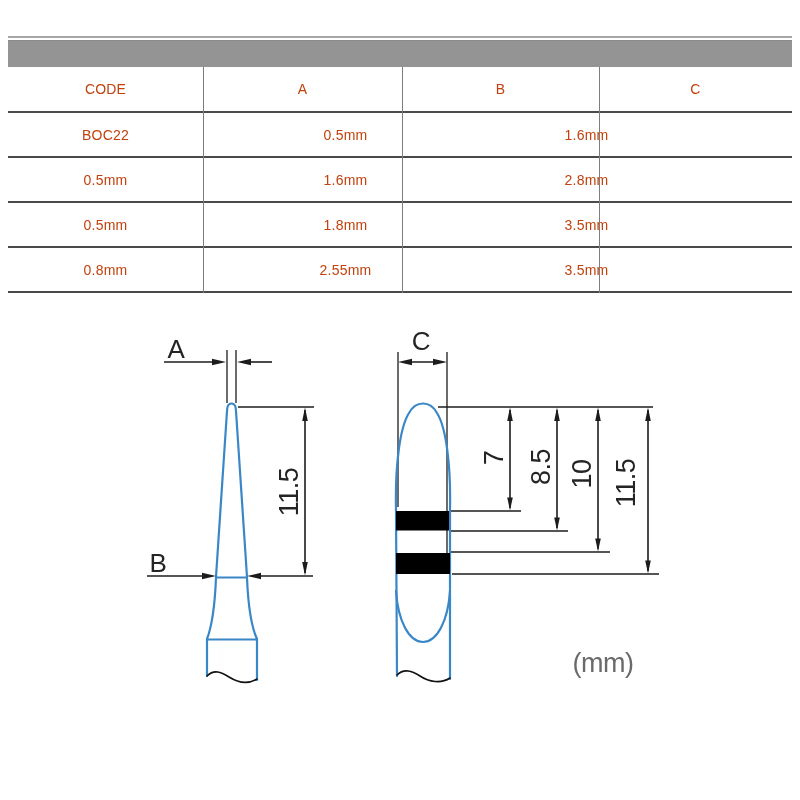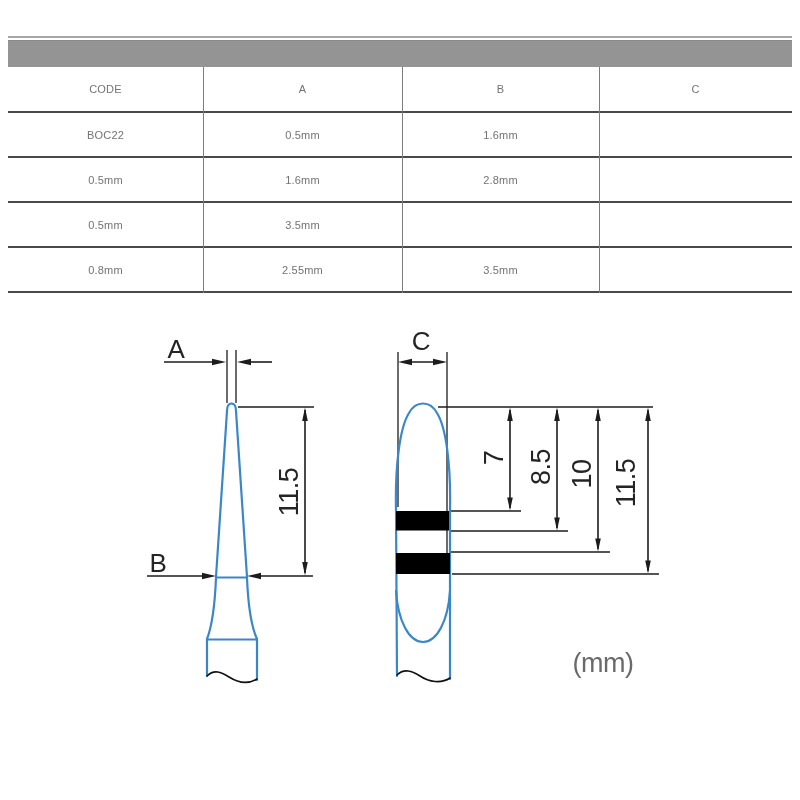--- a/index.html
+++ b/index.html
@@ -5,22 +5,22 @@
   html,body{margin:0;padding:0;}
   body{
     width:800px;height:800px;background:#ffffff;position:relative;overflow:hidden;
     font-family:"Liberation Sans",sans-serif;
   }
   .top-line{position:absolute;left:8px;top:36px;width:784px;height:2px;background:#a6a6a6;}
   .header-bar{position:absolute;left:8px;top:40px;width:784px;height:27px;background:#949494;border-top:1px solid #8a8a8a;box-sizing:border-box;}
   .spec-table{position:absolute;left:8px;top:67px;width:784px;}
   .trow{display:grid;grid-template-columns:195px 199px 197px 193px;border-bottom:2px solid #4a4a4a;box-sizing:border-box;}
   .trow.head{height:46px;}
-  .trow.data{height:45px;}
-  .tcell{display:flex;align-items:center;justify-content:center;font-size:11px;color:#737373;letter-spacing:0.2px;}
+  .trow.data{height:45px;gap:43px;}
+  .tcell{display:flex;align-items:center;justify-content:center;font-size:14px;color:#c2410c;letter-spacing:0.2px;}
   .vsep{position:absolute;top:67px;height:226px;width:1px;background:#7d7d7d;}
   .vsep.v1{left:203px;} .vsep.v2{left:402px;} .vsep.v3{left:599px;}
   svg{position:absolute;left:0;top:320px;}
   .dim{stroke:#1c1c1c;stroke-width:1.6;fill:none;}
   .thin{stroke:#1c1c1c;stroke-width:1.3;fill:none;}
   .blue{stroke:#3a87c8;stroke-width:2.2;fill:none;stroke-linejoin:round;stroke-linecap:round;}
   .wavy{stroke:#111111;stroke-width:1.6;fill:none;stroke-linecap:round;}
   .arrow{fill:#1c1c1c;stroke:none;}
   .band{fill:#000000;stroke:none;}
   .lbl{fill:#242424;font-size:26px;letter-spacing:-0.5px;}
@@ -46,20 +46,21 @@
     <div class="tcell">0.5mm</div>
     <div class="tcell">1.6mm</div>
   </div>
   <div class="trow data">
     <div class="tcell">0.5mm</div>
     <div class="tcell">1.6mm</div>
     <div class="tcell">2.8mm</div>
   </div>
   <div class="trow data">
     <div class="tcell">0.5mm</div>
+    <div class="tcell">1.8mm</div>
     <div class="tcell">3.5mm</div>
   </div>
   <div class="trow data">
     <div class="tcell">0.8mm</div>
     <div class="tcell">2.55mm</div>
     <div class="tcell">3.5mm</div>
   </div>
 </div>
 <div class="vsep v1"></div>
 <div class="vsep v2"></div>

